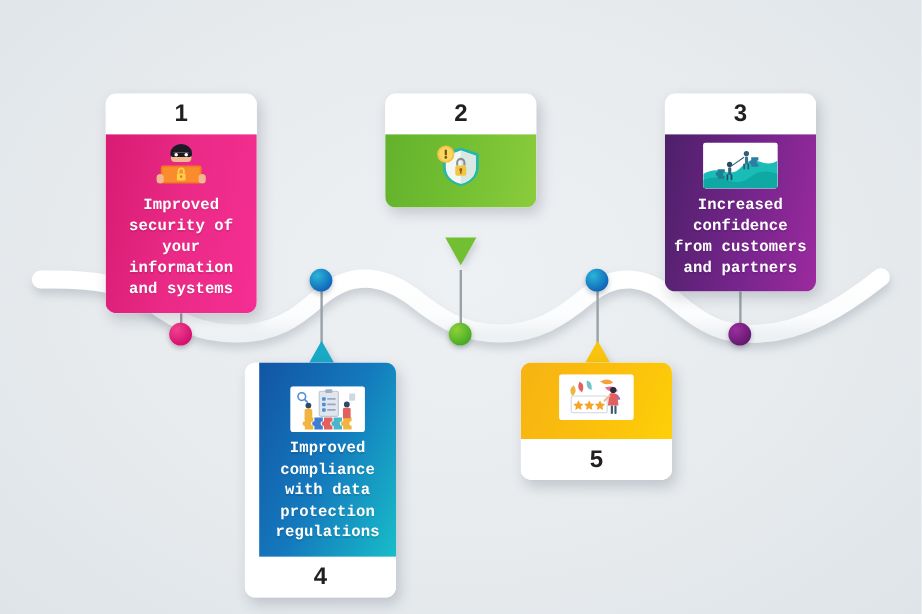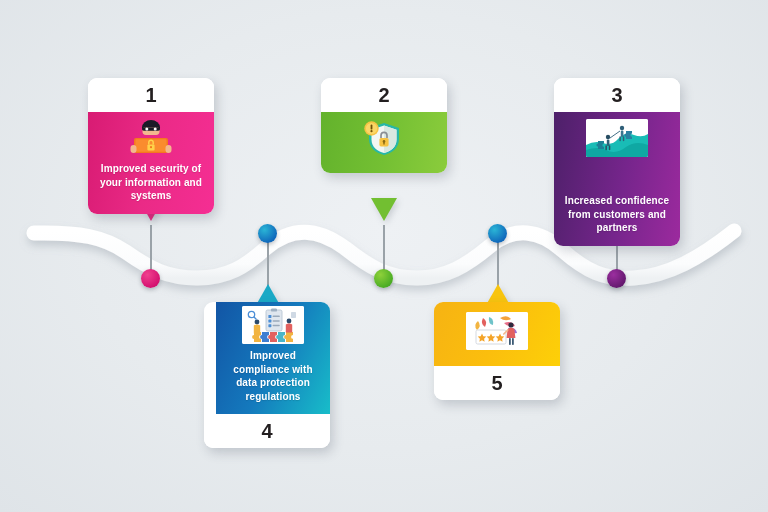--- a/index.html
+++ b/index.html
@@ -82,45 +82,46 @@
     background: #ffffff;
     border-radius: 2px;
     overflow: hidden;
     margin-bottom: 5px;
     flex: none;
   }
   .thumb.naked { background: transparent; }
   .thumb svg { display: block; }
   .card-text {
     color: #ffffff;
-    font-size: 10px;
+    font-size: 13px;
     font-weight: bold;
     line-height: 1.35;
     text-align: center;
     letter-spacing: 0.1px;
     text-shadow: 0 1px 1px rgba(0,0,0,0.13);
+    font-family: Liberation Mono, monospace;
   }
   .card-text.dark {
     color: #3d3118;
     text-shadow: none;
   }
 
   
   .tail {
     position: absolute;
     width: 0;
     height: 0;
     z-index: 3;
     filter: drop-shadow(2px 3px 3px rgba(60,70,85,0.20));
   }
 
   
   .g1 { background: linear-gradient(100deg, #d81b73 0%, #ea2a86 48%, #f52e93 100%); }
   .g2 { background: linear-gradient(100deg, #63b22c 0%, #74c033 52%, #8bcc3c 100%); }
-  .g3 { background: linear-gradient(100deg, #4d2069 0%, #76258c 55%, #9c2a9e 100%); gap: 32px; }
+  .g3 { background: linear-gradient(100deg, #4d2069 0%, #76258c 55%, #9c2a9e 100%); }
   .g4 { background: linear-gradient(115deg, #1255a5 0%, #1479bd 50%, #18bdc9 100%); }
   .g5 { background: linear-gradient(115deg, #f6b313 0%, #fbbe0d 50%, #fdd008 100%); }
 </style>
 </head>
 <body>
 
 <div id="stage">
 
   <svg id="wave-layer" viewBox="0 0 768 512" width="768" height="512">
     <defs>
@@ -234,21 +235,21 @@
           <rect x="33.4" y="17.2" width="1.5" height="5" rx="0.7" fill="#2f5f78"></rect>
           <rect x="36.8" y="17.2" width="1.5" height="5" rx="0.7" fill="#2f5f78"></rect>
           <line x1="24" y1="19" x2="34" y2="12" stroke="#2f5f78" stroke-width="0.9"></line>
         </svg>
       </div>
       <div class="card-text">Increased confidence from customers and partners</div>
     </div>
   </div>
 
   <div class="card" style="left:204px; top:302px;">
-    <div class="body-band g4" style="padding-top:4px;margin-left:12px;">
+    <div class="body-band g4" style="padding-top:20px;margin-left:12px;">
       <div class="thumb">
         <svg viewBox="0 0 62 38" width="62" height="38">
           <rect x="0" y="0" width="62" height="38" fill="#ffffff"></rect>
           <rect x="24" y="4" width="16" height="21" rx="1.6" fill="#dfe6ee" stroke="#b9c6d4" stroke-width="0.9"></rect>
           <rect x="29" y="2.4" width="6" height="3.2" rx="1.2" fill="#9fb0c2"></rect>
           <g fill="#5d7governance"></g>
           <rect x="26.4" y="9" width="3" height="3" rx="0.6" fill="#4c8ed6"></rect>
           <rect x="30.6" y="9.6" width="7.2" height="1.5" rx="0.7" fill="#9aa9ba"></rect>
           <rect x="26.4" y="13.6" width="3" height="3" rx="0.6" fill="#4c8ed6"></rect>
           <rect x="30.6" y="14.2" width="7.2" height="1.5" rx="0.7" fill="#9aa9ba"></rect>

